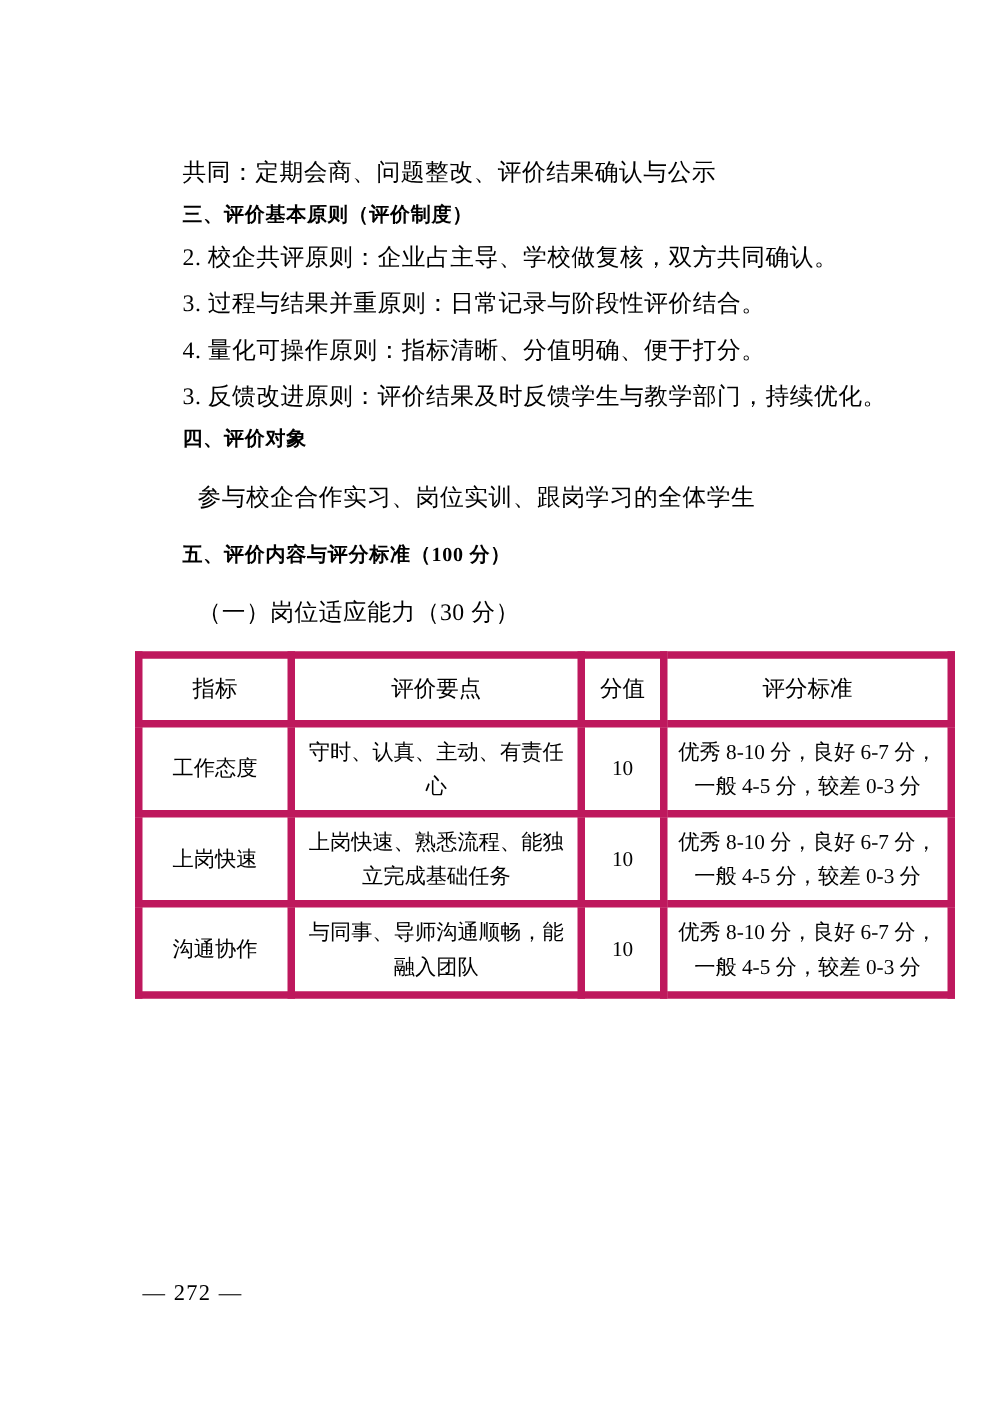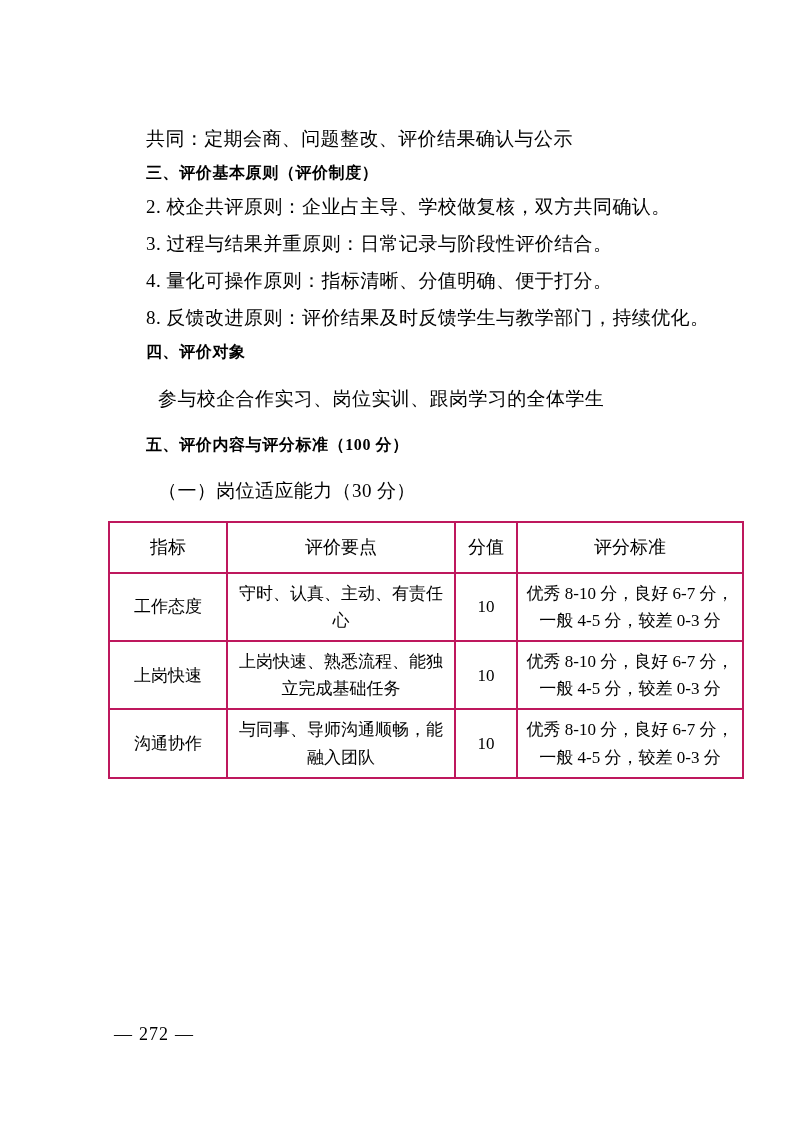--- a/index.html
+++ b/index.html
@@ -58,21 +58,21 @@
   }
   table.score-table {
     border-collapse: collapse;
     margin-top: 10px;
     margin-left: 0px;
     width: 578px;
     table-layout: fixed;
   }
   table.score-table th,
   table.score-table td {
-    border: 2px solid #be185d;
+    border: 6px solid #be185d;
     padding: 6px 6px;
     font-size: 17px;
     line-height: 1.6;
     text-align: center;
     vertical-align: middle;
     font-weight: normal;
   }
   table.score-table th {
     font-size: 18px;
     padding: 10px 6px;
@@ -110,21 +110,21 @@
 
 <div class="page">
 
   <p class="para indent2">共同：定期会商、问题整改、评价结果确认与公示</p>
 
   <p class="heading">三、评价基本原则（评价制度）</p>
 
   <p class="first-line">2. 校企共评原则：企业占主导、学校做复核，双方共同确认。</p>
   <p class="first-line">3. 过程与结果并重原则：日常记录与阶段性评价结合。</p>
   <p class="first-line">4. 量化可操作原则：指标清晰、分值明确、便于打分。</p>
-  <p class="para indent2">8. 反馈改进原则：评价结果及时反馈学生与教学部门，持续优化。</p>
+  <p class="para indent2">3. 反馈改进原则：评价结果及时反馈学生与教学部门，持续优化。</p>
 
   <p class="heading">四、评价对象</p>
 
   <p class="subheading">参与校企合作实习、岗位实训、跟岗学习的全体学生</p>
 
   <p class="heading">五、评价内容与评分标准（100 分）</p>
 
   <p class="subheading">（一）岗位适应能力（30 分）</p>
 
   <table class="score-table">

